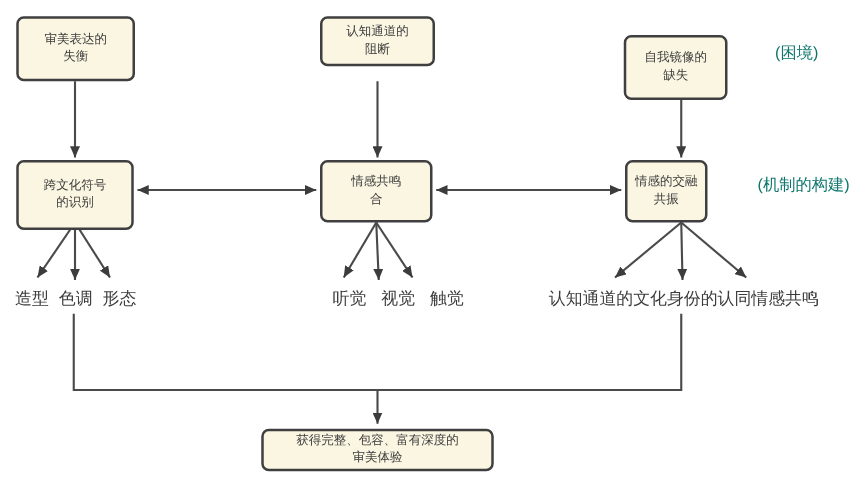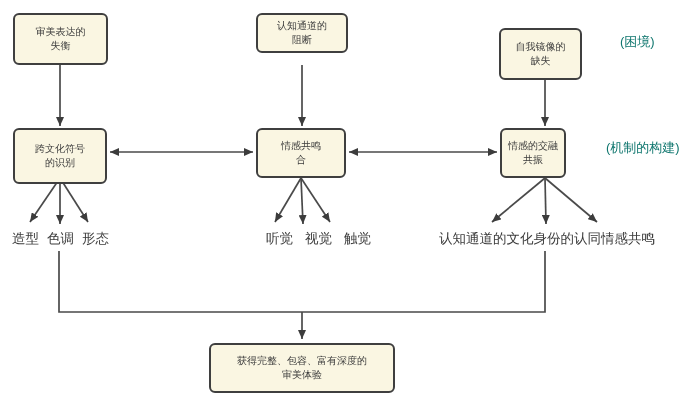--- a/index.html
+++ b/index.html
@@ -22,21 +22,21 @@
     font-size:10px;line-height:1.45;
     color:#3c3c3c;
     white-space:pre-line;
   }
   .b1{left:13px;top:13px;width:95px;height:52px;}
   .b2{left:256px;top:13px;width:92px;height:40px;}
   .b3{left:499px;top:28px;width:83px;height:52px;}
   .b4{left:13px;top:128px;width:94px;height:56px;text-align:center;}
   .b5{left:256px;top:128px;width:90px;height:50px;}
   .b6{left:500px;top:128px;width:66px;height:50px;}
-  .b7{left:209px;top:343px;width:186px;height:50px;}
+  .b7{left:209px;top:343px;width:186px;height:34px;}
   .red-note{
     position:absolute;
     color:#0f766e;
     font-size:13px;
     white-space:nowrap;
   }
   .note-dilemma{left:620px;top:33px;}
   .note-mechanism{left:606px;top:139px;}
   .labels{
     position:absolute;

